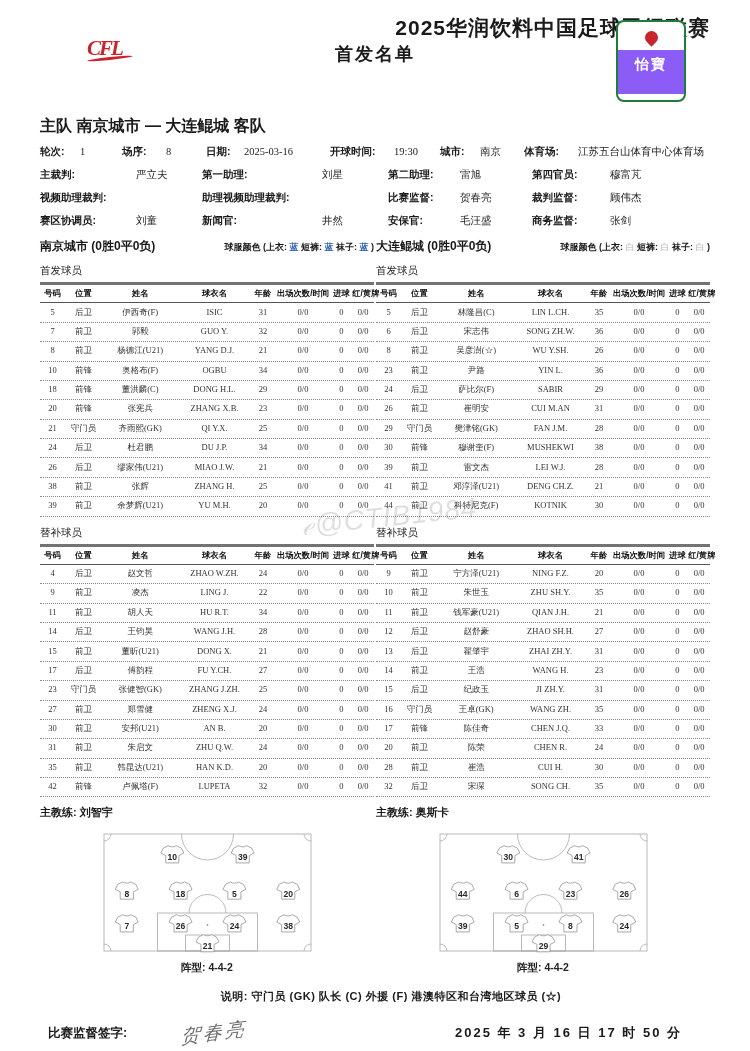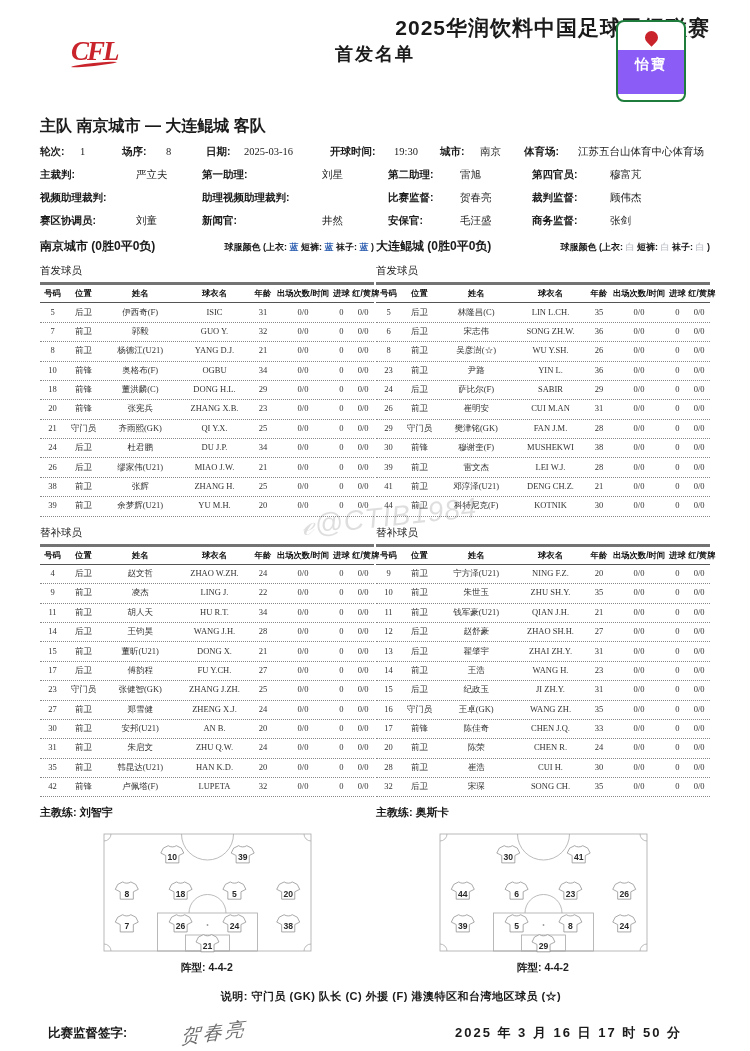--- a/index.html
+++ b/index.html
@@ -7,21 +7,21 @@
     width:750px;height:1051px;background:#ffffff;color:#1a1a1a;
     font-family:"Liberation Sans",sans-serif;position:relative;overflow:hidden;
   }
   .page{padding:0 40px;position:relative;}
 
   
   .hdr{position:relative;height:100px;padding-top:14px;}
   .hdr-title{ text-align:right;font-size:21px;font-weight:bold;letter-spacing:1px;}
   .hdr-sub{ text-align:center;font-size:18px;font-weight:bold;letter-spacing:2px;}
   .cfl-logo{
-    position:absolute;left:31px;top:36px;font-size:27px;font-weight:bold;font-style:italic;
+    position:absolute;left:47px;top:36px;font-size:21px;font-weight:bold;font-style:italic;
     color:#c9242b;letter-spacing:-2px;font-family:"Liberation Serif",serif;
   }
   .cfl-logo:after{content:"";display:block;width:46px;height:3px;background:#c9242b;border-radius:50%;margin-top:-4px;transform:rotate(-6deg);}
   .cb-badge{
     position:absolute;right:24px;top:20px;width:66px;height:78px;border:2px solid #1e7d3c;
     border-radius:8px;overflow:hidden;background:#fff;text-align:center;
   }
   .cb-drop{width:13px;height:13px;background:#c9242b;border-radius:50% 50% 50% 0;transform:rotate(-45deg);margin:9px auto 6px auto;}
   .cb-band{background:#8b5cf6;color:#fff;font-weight:bold;font-size:14px;height:38px;padding-top:6px;letter-spacing:2px;}
 

